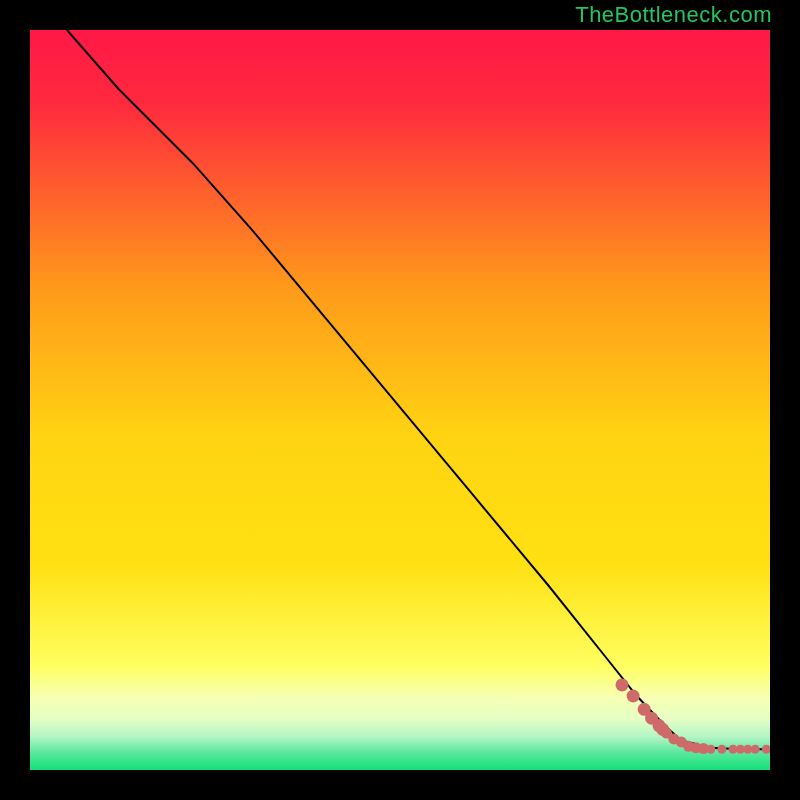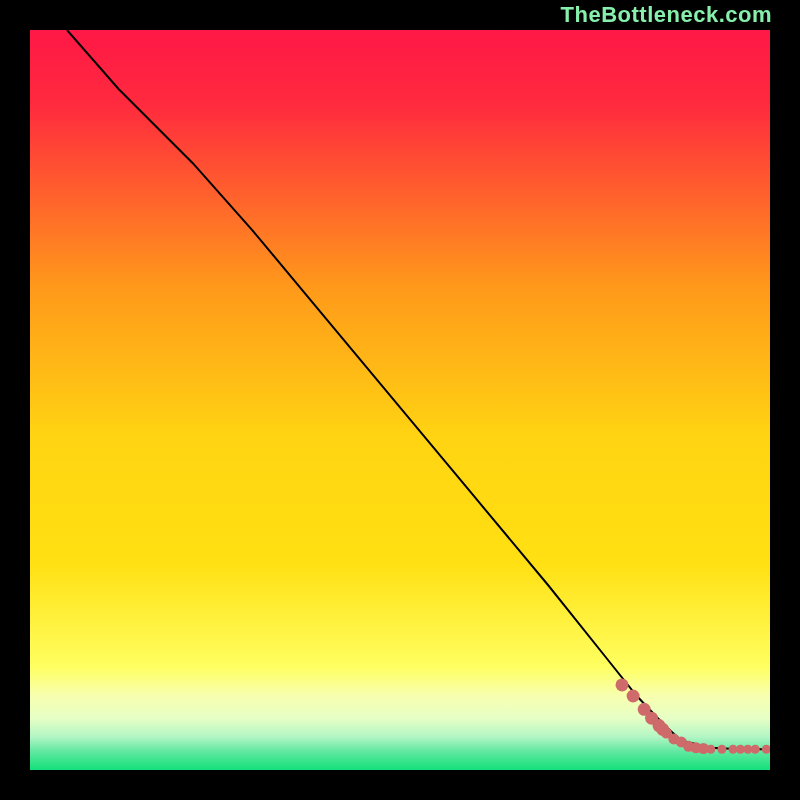--- a/index.html
+++ b/index.html
@@ -15,22 +15,22 @@
     position: absolute;
     left: 0; top: 0;
     width: 800px; height: 800px;
     background: #000;
   }
   .watermark {
     position: absolute;
     top: 2px;
     right: 28px;
     font-size: 22px;
-    color: #86efac;
-    font-weight: 700;
+    color: #22c55e;
+    font-weight: 400;
     letter-spacing: 0.5px;
   }
   .plot {
     position: absolute;
     left: 30px;  
     top: 30px;
     width: 740px;
     height: 740px;
     overflow: hidden;
   }

